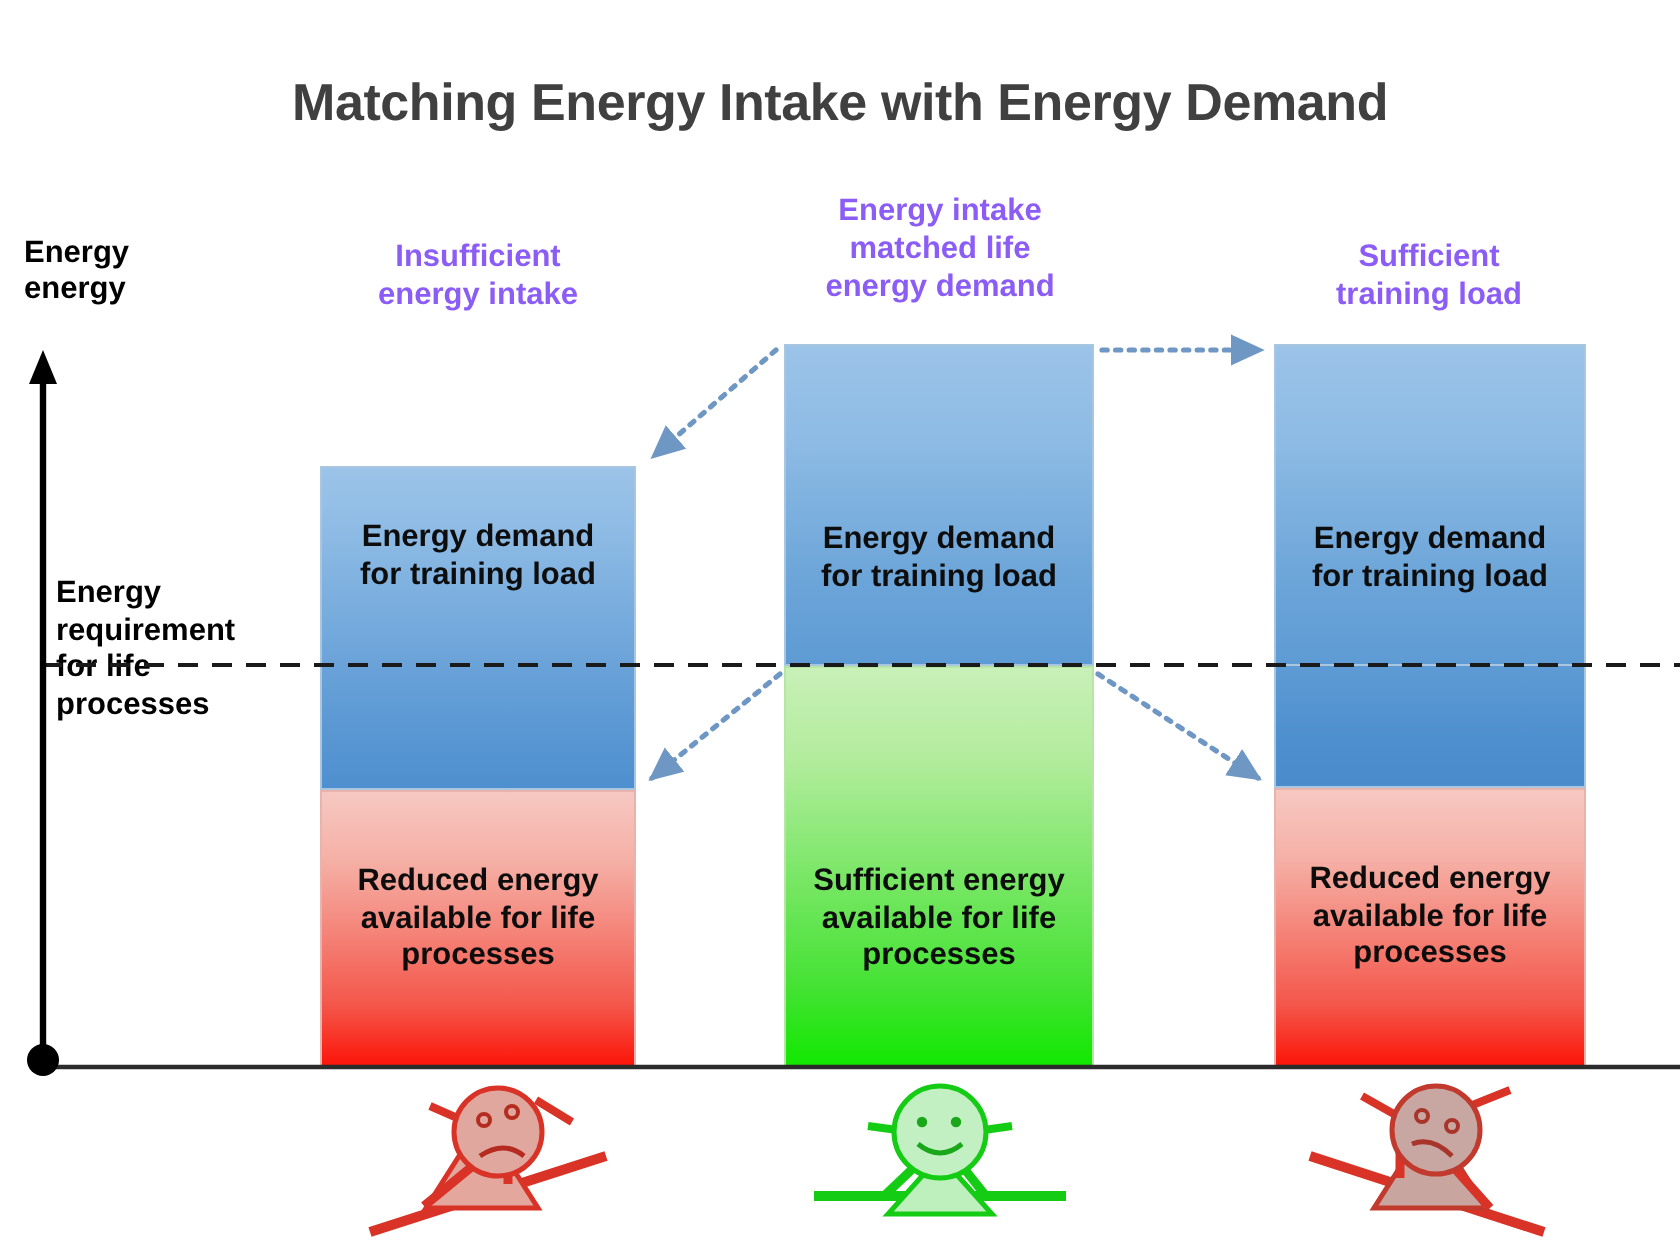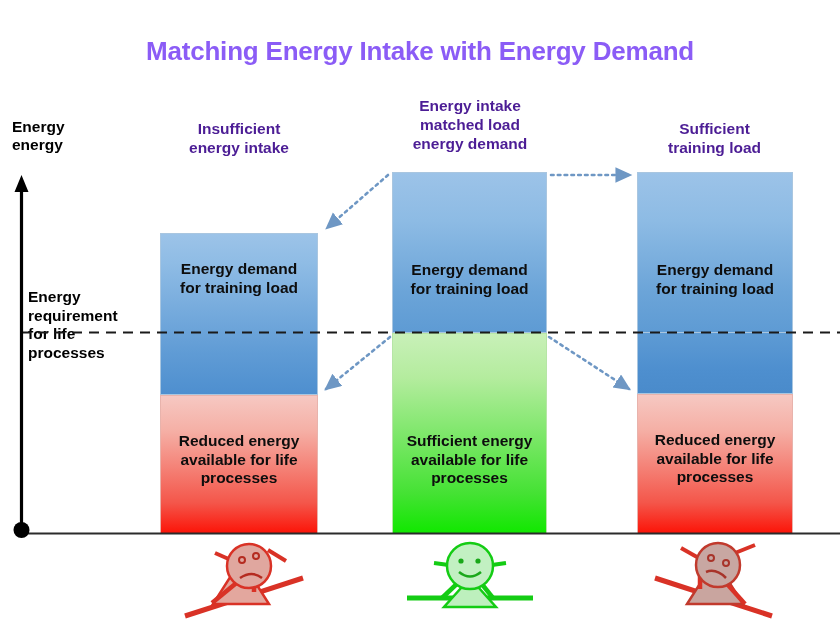--- a/index.html
+++ b/index.html
@@ -5,35 +5,35 @@
   html,body{margin:0;padding:0;}
   body{
     width:840px;height:630px;background:#ffffff;
     font-family:"Liberation Sans", sans-serif;
     overflow:hidden;position:relative;
   }
   #stage{position:absolute;left:0;top:0;width:840px;height:630px;}
 
   .title{
     position:absolute;left:0;top:36px;width:840px;text-align:center;
-    font-size:26px;font-weight:bold;color:#8b5cf6;letter-spacing:-0.2px;
+    font-size:26px;font-weight:bold;color:#404040;letter-spacing:-0.2px;
   }
 
   .axis-label{
     position:absolute;left:12px;top:118px;width:110px;
     font-size:15.5px;font-weight:bold;color:#000;line-height:1.18;
   }
   .req-label{
     position:absolute;left:28px;top:288px;width:120px;
     font-size:15.5px;font-weight:bold;color:#000;line-height:1.2;
   }
 
   .colhead{
     position:absolute;text-align:center;font-size:15.5px;
-    font-weight:bold;color:#4c1d95;line-height:1.22;
+    font-weight:bold;color:#8b5cf6;line-height:1.22;
   }
   #head0{left:155px;top:120px;width:168px;}
   #head1{left:390px;top:97px;width:160px;}
   #head2{left:632px;top:120px;width:165px;}
 
   .bar{position:absolute;box-sizing:border-box;}
   .bar .cap{
     position:absolute;left:0;width:100%;
     text-align:center;font-size:15.5px;font-weight:bold;
     color:#0d0d0d;line-height:1.2;
@@ -80,21 +80,21 @@
     <div>for life</div>
     <div>processes</div>
   </div>
 
   <div class="colhead" id="head0">
     <div>Insufficient</div>
     <div>energy intake</div>
   </div>
   <div class="colhead" id="head1">
     <div>Energy intake</div>
-    <div>matched load</div>
+    <div>matched life</div>
     <div>energy demand</div>
   </div>
   <div class="colhead" id="head2">
     <div>Sufficient</div>
     <div>training load</div>
   </div>
 
   <div class="bar blue" style="left:160px;top:233px;width:158px;height:162px;">
     <div class="cap" style="top:26px;">
       <div>Energy demand</div>

